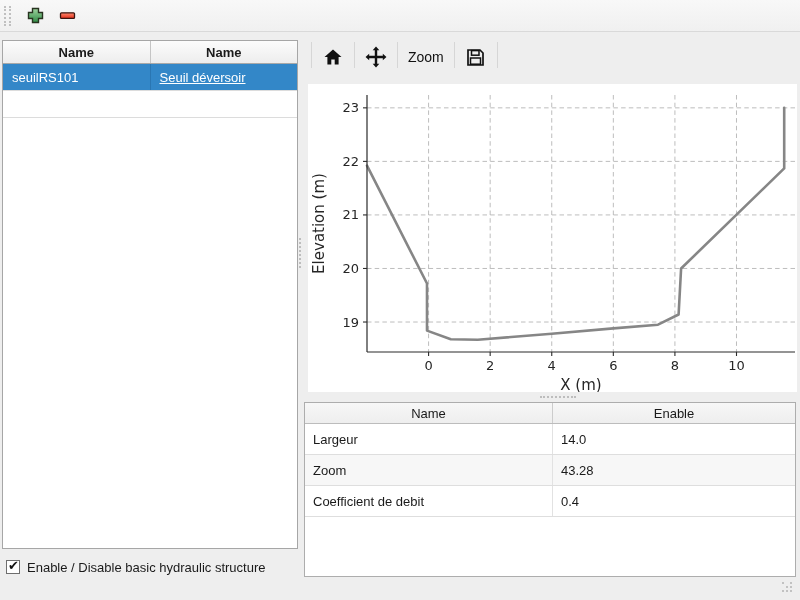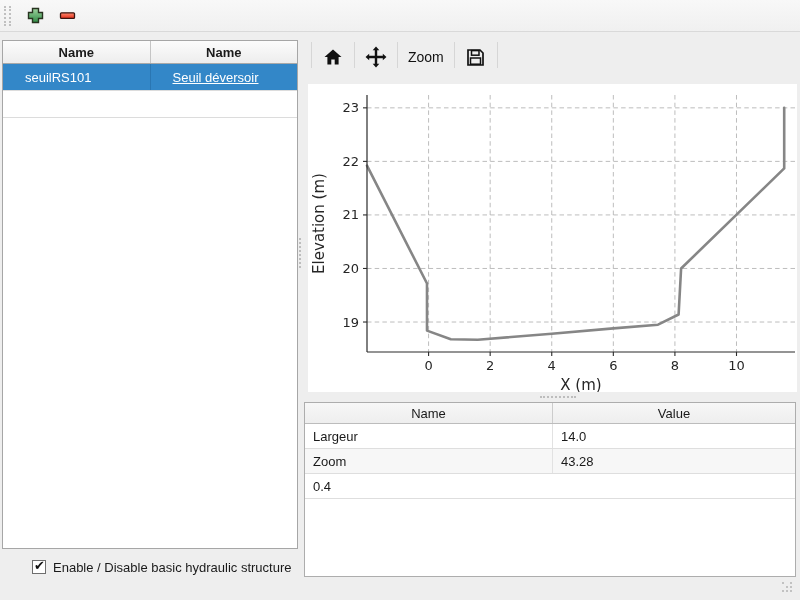--- a/index.html
+++ b/index.html
@@ -36,31 +36,31 @@
     background:linear-gradient(#fcfcfc,#ededed);
     border-bottom:1px solid #a8a8a8; font-weight:bold;
   }
   .lt-header .hcell {
     flex:1; display:flex; align-items:center; justify-content:center;
     border-right:1px solid #c5c5c5; cursor:default;
   }
   .lt-header .hcell:last-child { border-right:none; }
   .lt-row { display:flex; height:27px; border-bottom:1px solid #dcdcdc; cursor:default; }
   .lt-row .cell {
-    flex:1; display:flex; align-items:center; padding-left:22px;
+    flex:1; display:flex; align-items:center; padding-left:9px;
     border-right:1px solid #dcdcdc; overflow:hidden; white-space:nowrap;
   }
   .lt-row .cell:last-child { border-right:none;text-decoration:underline; }
   .lt-row.selected { background:#3387c8; color:#ffffff; }
   .lt-row.selected .cell { border-right-color:#2a76b2; }
 
   
   .checkbox-row {
     position:absolute; left:6px; top:558px; height:18px;
-    display:flex; align-items:center; gap:7px; cursor:pointer;margin-left:26px;
+    display:flex; align-items:center; gap:7px; cursor:pointer;
   }
   .checkbox {
     width:14px; height:14px; background:#ffffff; border:1px solid #6e6e6e;
     position:relative; flex:0 0 auto;
   }
   .checkbox.checked::after {
     content:"\2714"; position:absolute; left:1px; top:-3px;
     font-size:13px; color:#111111;
   }
 
@@ -110,21 +110,21 @@
   }
   .pt-header { display:flex; height:21px;
     background:linear-gradient(#f7f7f7,#eeeeee);
     border-bottom:1px solid #bcbcbc;
   }
   .pt-header .hcell {
     display:flex; align-items:center; justify-content:center;
     border-right:1px solid #cccccc; cursor:default;
   }
   .pt-header .hcell:last-child { border-right:none; }
-  .pt-row { display:flex; height:25px; border-bottom:1px solid #dedede; }
+  .pt-row { display:flex; height:31px; border-bottom:1px solid #dedede; }
   .pt-row:nth-child(odd) { background:#f7f7f7; }
   .pt-row .cell {
     display:flex; align-items:center; padding-left:8px;
     border-right:1px solid #e2e2e2; overflow:hidden; white-space:nowrap;
   }
   .pt-row .cell:last-child { border-right:none; }
   .col-name { width:248px; flex:0 0 auto; }
   .col-value { flex:1; }
 </style>
 </head>
@@ -243,26 +243,27 @@
       <line x1="55" y1="23.849999999999923" x2="59" y2="23.849999999999923" stroke="#2b2b2b" stroke-width="1.1"></line>
       <text x="51" y="28.349999999999923" text-anchor="end" fill="#262626" font-family="DejaVu Sans, sans-serif" font-size="13px">23</text>
       <text x="273" y="306" text-anchor="middle" fill="#262626" font-family="DejaVu Sans, sans-serif" font-size="15px">X (m)</text>
       <text x="16" y="139.5" text-anchor="middle" fill="#262626" font-family="DejaVu Sans, sans-serif" font-size="15px" transform="rotate(-90 16 139.5)">Elevation (m)</text>
     </svg>
 </div>
 
 <div class="props-table">
   <div class="pt-header">
     <div class="hcell col-name">Name</div>
-    <div class="hcell col-value">Value</div>
+    <div class="hcell col-value">Enable</div>
   </div>
   <div class="pt-row">
     <div class="cell col-name">Largeur</div>
     <div class="cell col-value">14.0</div>
   </div>
   <div class="pt-row">
     <div class="cell col-name">Zoom</div>
     <div class="cell col-value">43.28</div>
   </div>
   <div class="pt-row">
+    <div class="cell col-name">Coefficient de debit</div>
     <div class="cell col-value">0.4</div>
   </div>
 </div>
 
 </body></html>

